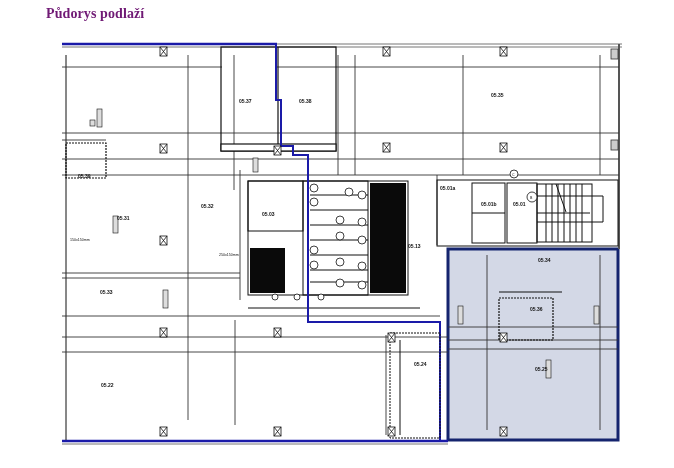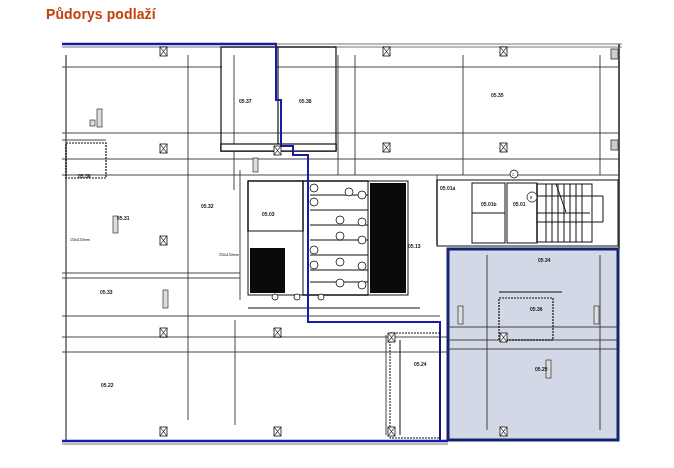--- a/index.html
+++ b/index.html
@@ -1,19 +1,19 @@
 <!DOCTYPE html>
 <html><head>
 <meta charset="utf-8">
 <style>
   html, body { margin: 0; padding: 0; background: #ffffff; }
   body { width: 674px; height: 468px; position: relative; overflow: hidden;
          font-family: "Liberation Sans", sans-serif; }
   .title { position: absolute; left: 46px; top: 6px; font-size: 14px; font-weight: bold;
-           color: #c2410c; letter-spacing: 0.1px; }
+           color: #701a75; letter-spacing: 0.1px; font-family: Liberation Serif, serif; }
   .plan { position: absolute; left: 0; top: 0; width: 674px; height: 468px; }
   .room-label { font-family: "Liberation Sans", sans-serif; font-size: 5px; fill: #111; font-weight: bold; }
   .dim { font-family: "Liberation Sans", sans-serif; font-size: 3.6px; fill: #111; }
 </style>
 </head>
 <body>
 
 <div class="title">Půdorys podlaží</div>
 
 <svg class="plan" viewBox="0 0 674 468" xmlns="http://www.w3.org/2000/svg">

